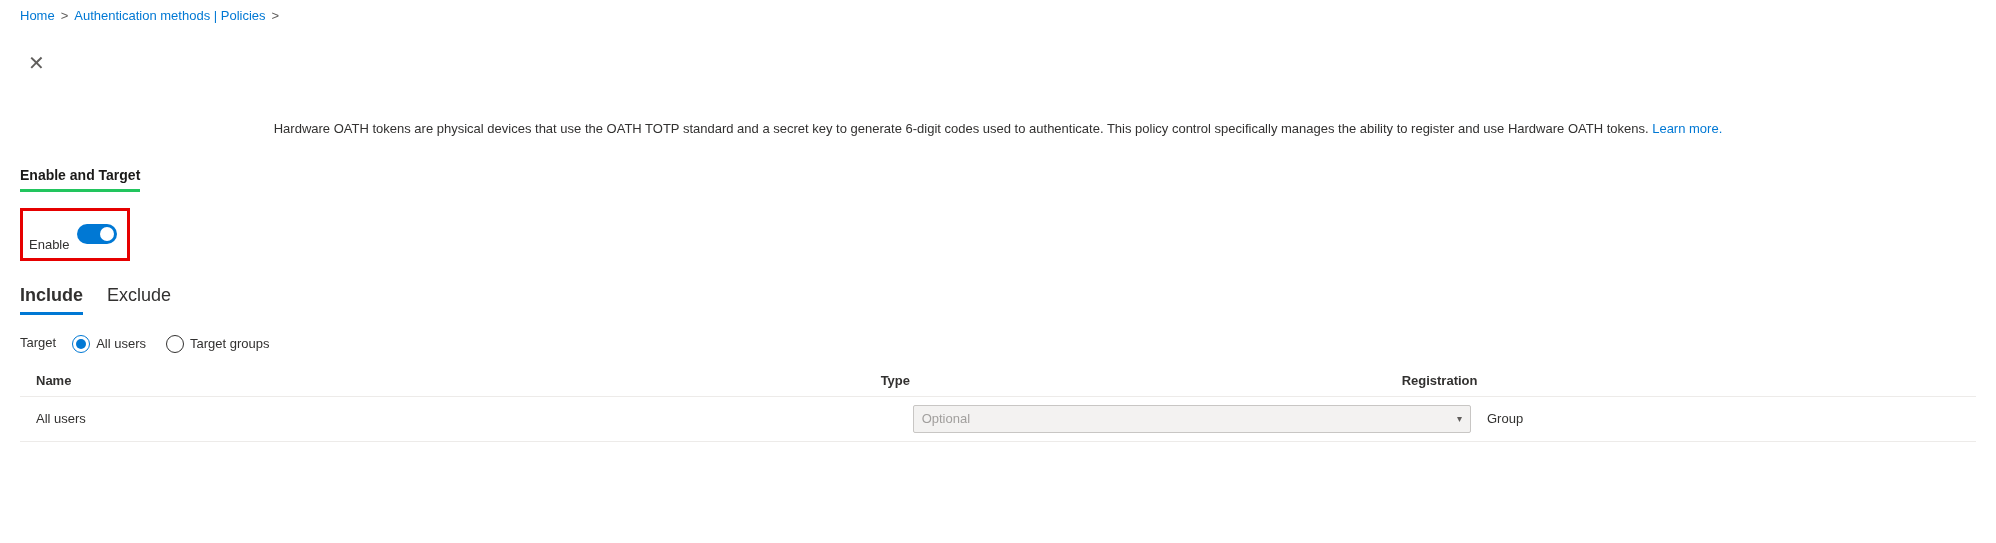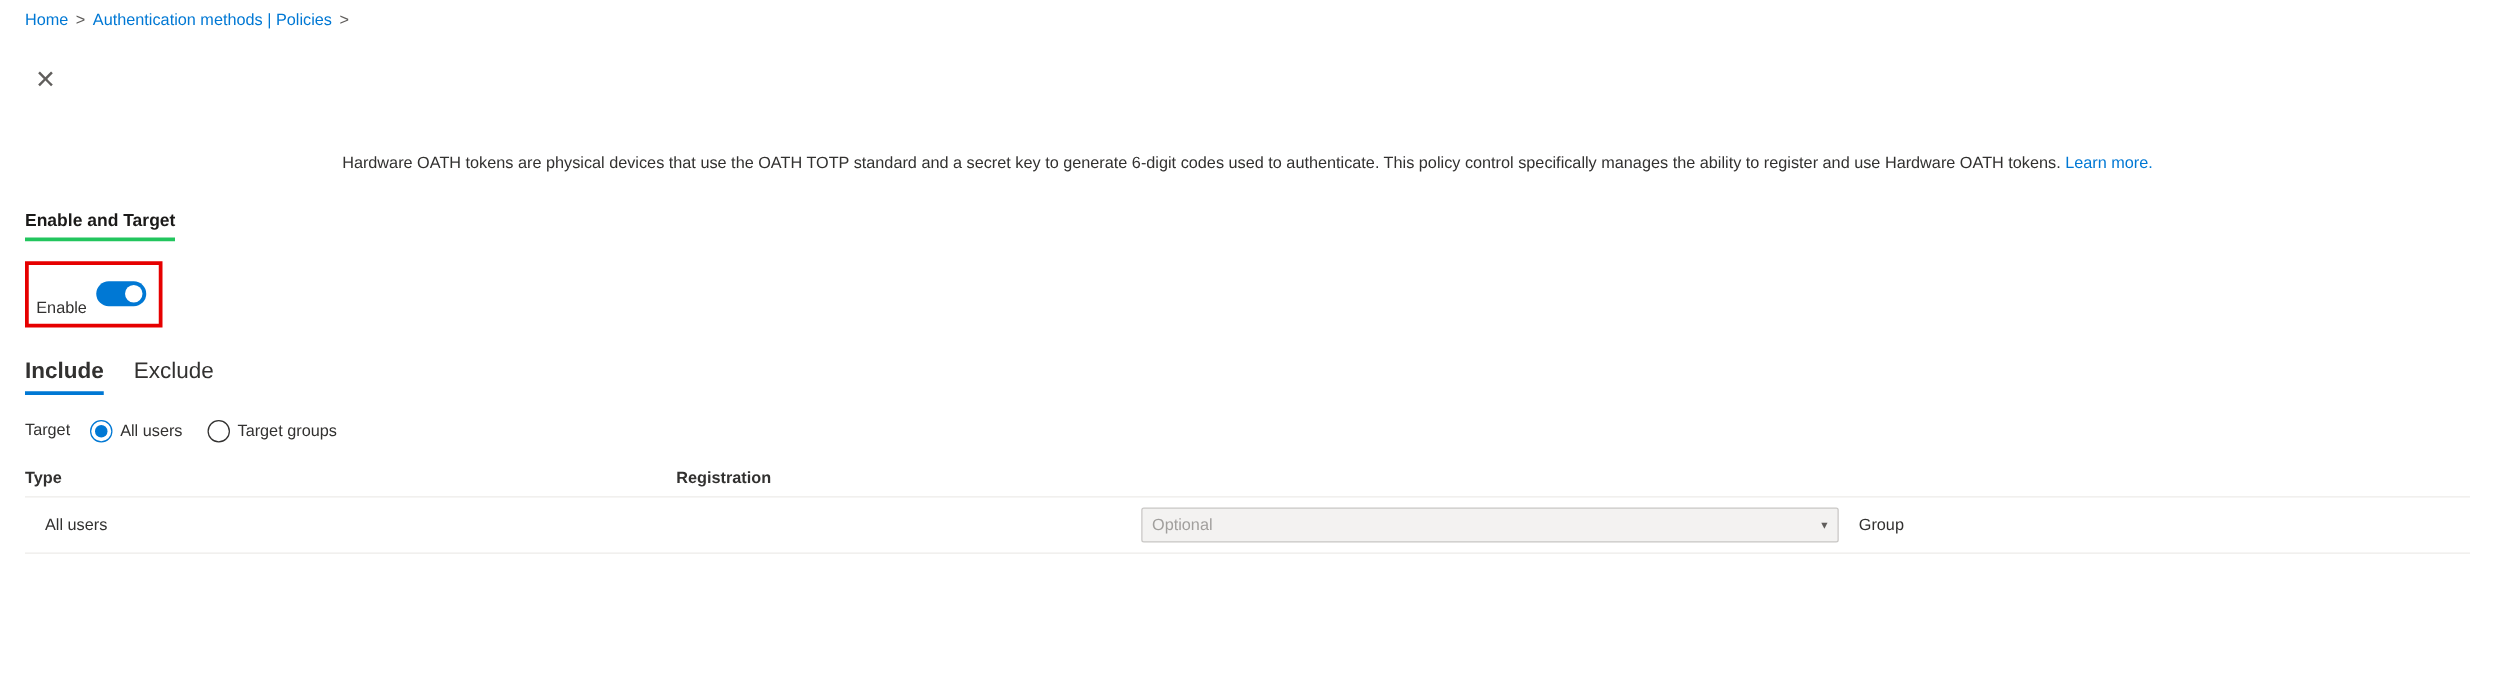--- a/index.html
+++ b/index.html
@@ -243,20 +243,21 @@
     </div>
     <div class="radio-option">
       <span class="radio"></span>
       <span>Target groups</span>
     </div>
   </div>
 </div>
 
 <div class="table">
   <div class="table-header">
+    <div class="col col-name">Name</div>
     <div class="col col-type">Type</div>
     <div class="col col-reg">Registration</div>
   </div>
   <div class="table-row">
     <div class="col col-name">All users</div>
     <div class="col col-reg">
       <div class="reg-select">
         <span>Optional</span>
         <span class="chev">▾</span>
       </div>

